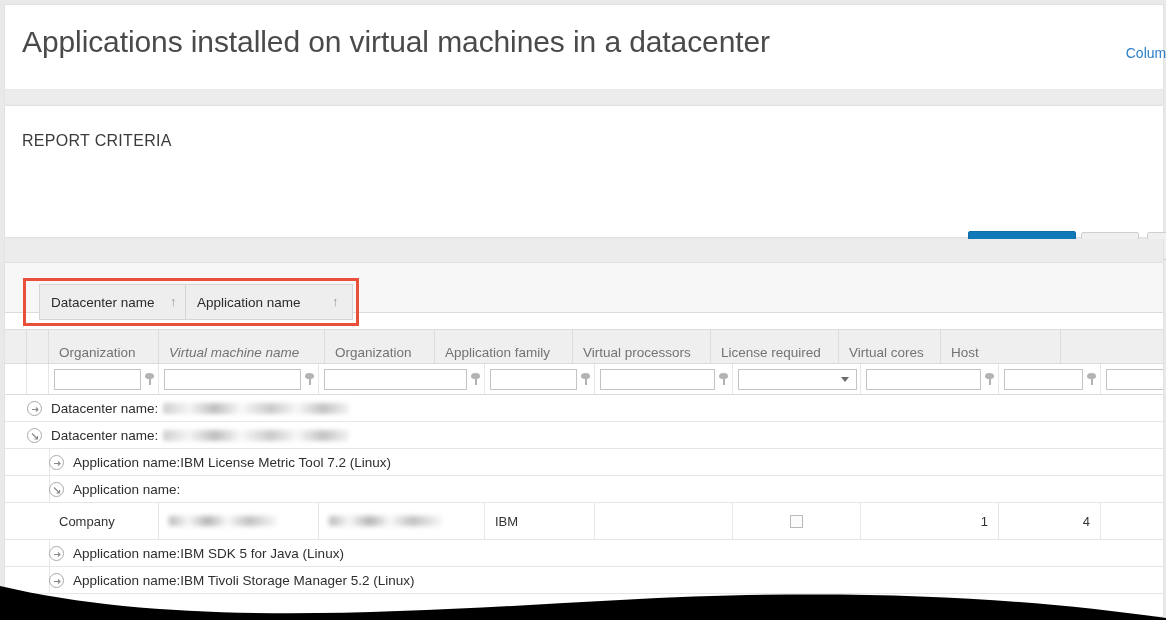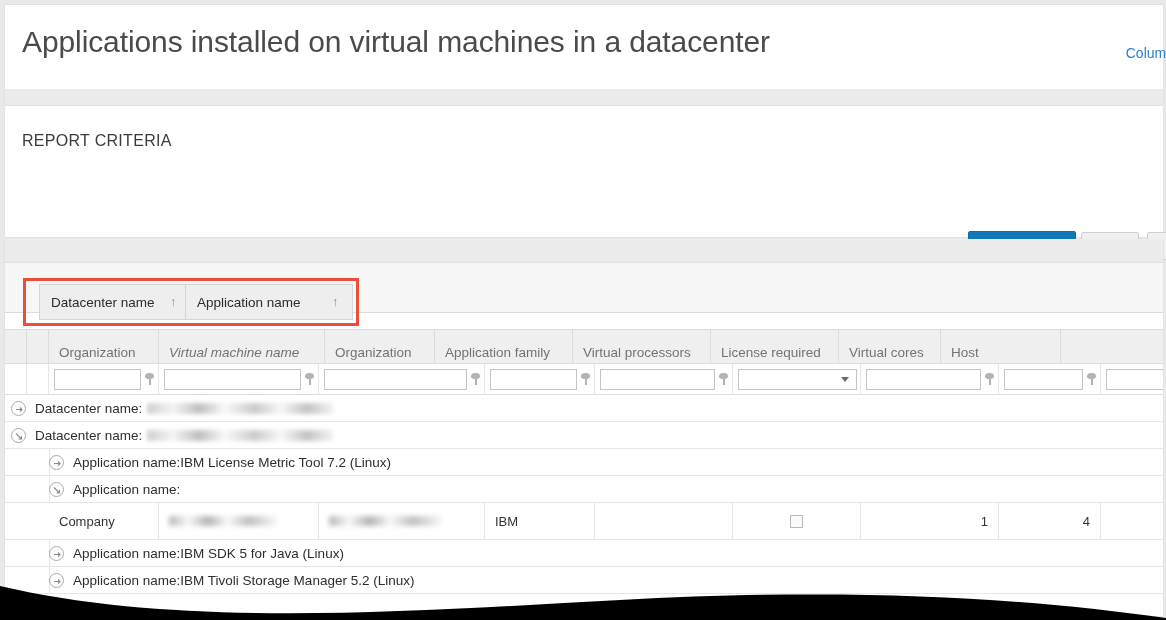--- a/index.html
+++ b/index.html
@@ -293,21 +293,21 @@
   }
   .grouprow {
     position: relative;
     height: 27px;
     border-bottom: 1px solid #e6e6e6;
     display: flex;
     align-items: center;
     background: #ffffff;
     cursor: pointer;
   }
-  .grouprow.lvl1 { padding-left: 6px; }
+  .grouprow.lvl1 { padding-left: 22px; }
   .grouprow.lvl2 { padding-left: 44px; }
   .grouprow.lvl2::before {
     content: "";
     position: absolute;
     left: 44px; top: 0; bottom: 0;
     width: 1px; background: #e6e6e6;
   }
   .exp-icon {
     width: 15px; height: 15px;
     border: 1px solid #aaaaaa;

